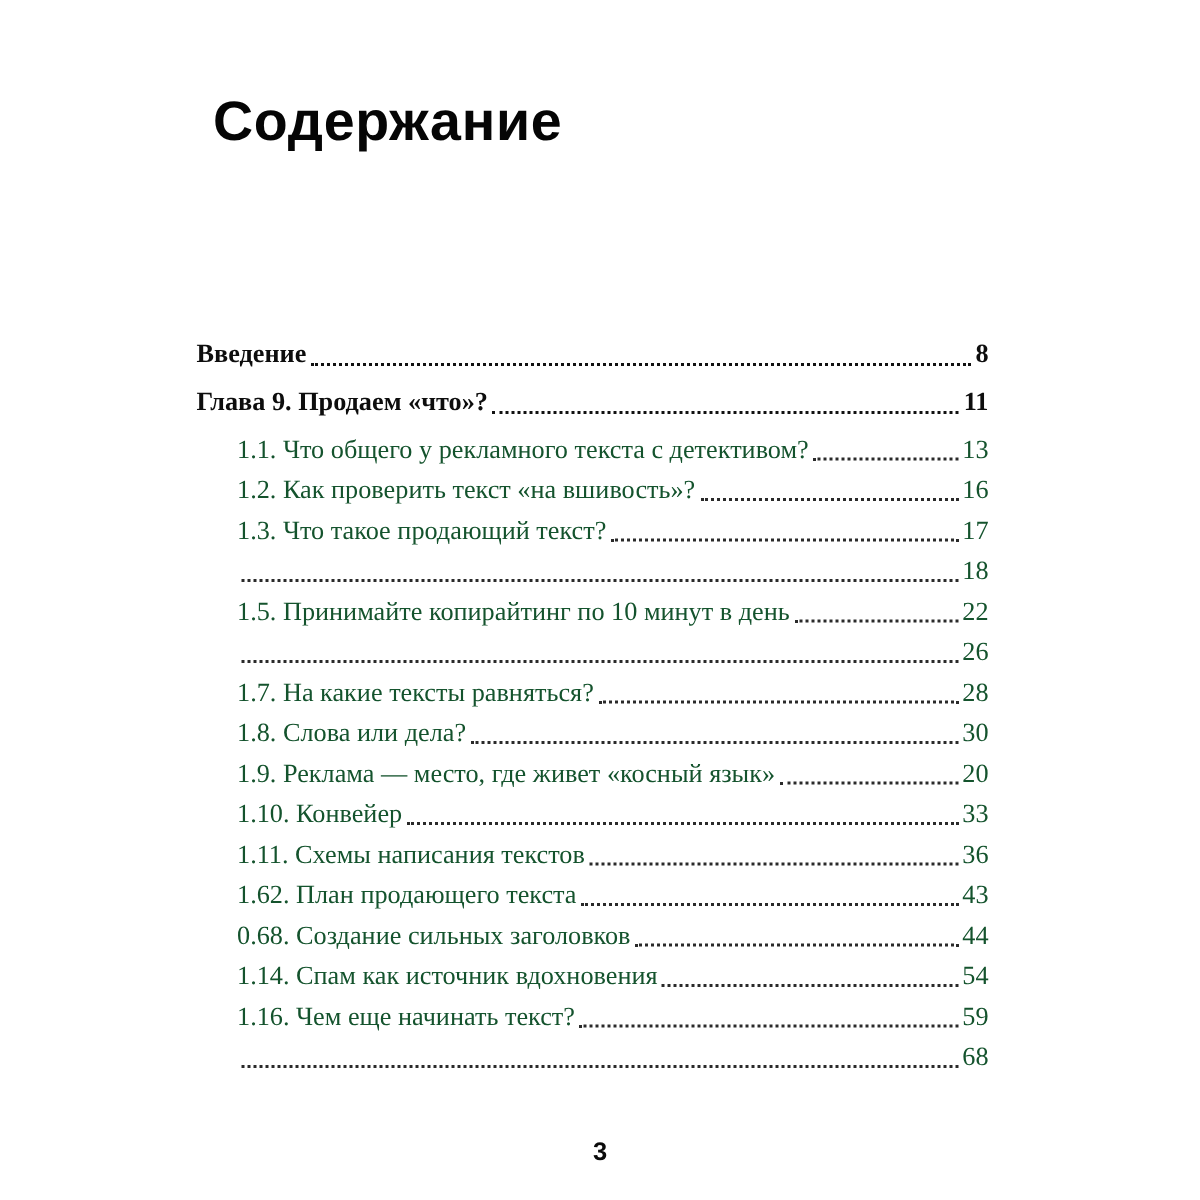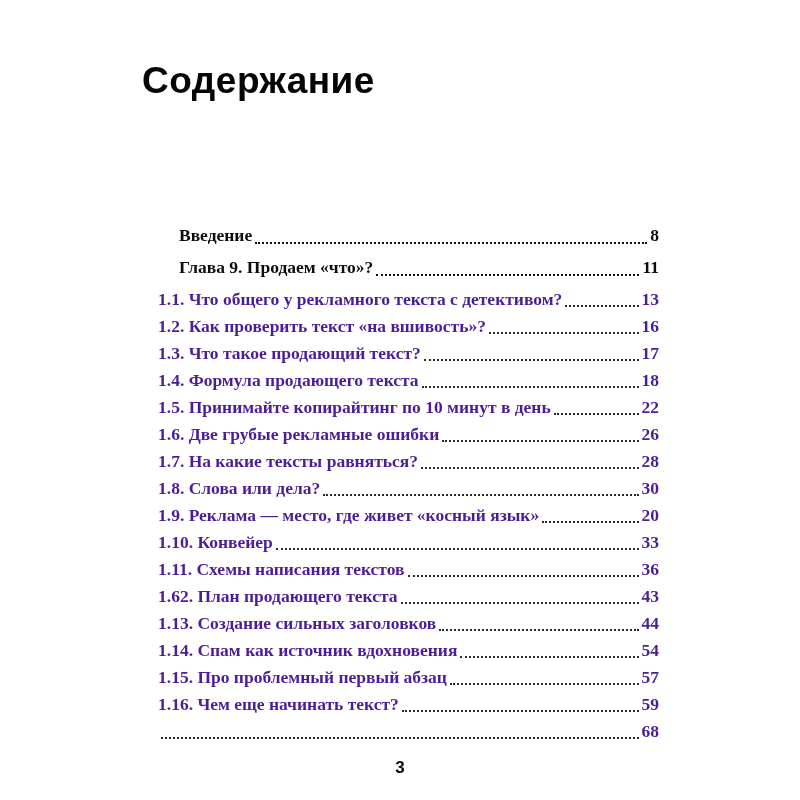--- a/index.html
+++ b/index.html
@@ -31,28 +31,26 @@
   .toc {
     margin-top: 118px;
   }
   .toc-row {
     display: flex;
     align-items: baseline;
     font-size: 17.5px;
     line-height: 27px;
     height: 27px;
     white-space: nowrap;
-    color: #4c1d95;
-    font-weight: bold;
+    color: #14532d;
   }
   .toc-row.bold {
     font-weight: 700;
     margin-bottom: 5px;
     color: #0d0d0d;
-    margin-left: 48px;
   }
   .toc-row.sub {
     padding-left: 27px;
   }
   .toc-label { flex: 0 0 auto; }
   .leader {
     flex: 1 1 auto;
     align-self: flex-end;
     border-bottom: 2px dotted #2a2a2a;
     margin: 0 3px 6px 3px;
@@ -111,33 +109,31 @@
       <span class="toc-page">16</span>
     </div>
 
     <div class="toc-row sub">
       <span class="toc-label">1.3. Что такое продающий текст?</span>
       <span class="leader"></span>
       <span class="toc-page">17</span>
     </div>
 
     <div class="toc-row sub">
-      <span class="toc-label">1.4. Формула продающего текста</span>
       <span class="leader"></span>
       <span class="toc-page">18</span>
     </div>
 
     <div class="toc-row sub">
       <span class="toc-label">1.5. Принимайте копирайтинг по 10 минут в день</span>
       <span class="leader"></span>
       <span class="toc-page">22</span>
     </div>
 
     <div class="toc-row sub">
-      <span class="toc-label">1.6. Две грубые рекламные ошибки</span>
       <span class="leader"></span>
       <span class="toc-page">26</span>
     </div>
 
     <div class="toc-row sub">
       <span class="toc-label">1.7. На какие тексты равняться?</span>
       <span class="leader"></span>
       <span class="toc-page">28</span>
     </div>
 
@@ -165,36 +161,31 @@
       <span class="toc-page">36</span>
     </div>
 
     <div class="toc-row sub">
       <span class="toc-label">1.62. План продающего текста</span>
       <span class="leader"></span>
       <span class="toc-page">43</span>
     </div>
 
     <div class="toc-row sub">
-      <span class="toc-label">1.13. Создание сильных заголовков</span>
+      <span class="toc-label">0.68. Создание сильных заголовков</span>
       <span class="leader"></span>
       <span class="toc-page">44</span>
     </div>
 
     <div class="toc-row sub">
       <span class="toc-label">1.14. Спам как источник вдохновения</span>
       <span class="leader"></span>
       <span class="toc-page">54</span>
     </div>
 
-    <div class="toc-row sub">
-      <span class="toc-label">1.15. Про проблемный первый абзац</span>
-      <span class="leader"></span>
-      <span class="toc-page">57</span>
-    </div>
 
     <div class="toc-row sub">
       <span class="toc-label">1.16. Чем еще начинать текст?</span>
       <span class="leader"></span>
       <span class="toc-page">59</span>
     </div>
 
     <div class="toc-row sub">
       <span class="leader"></span>
       <span class="toc-page">68</span>

